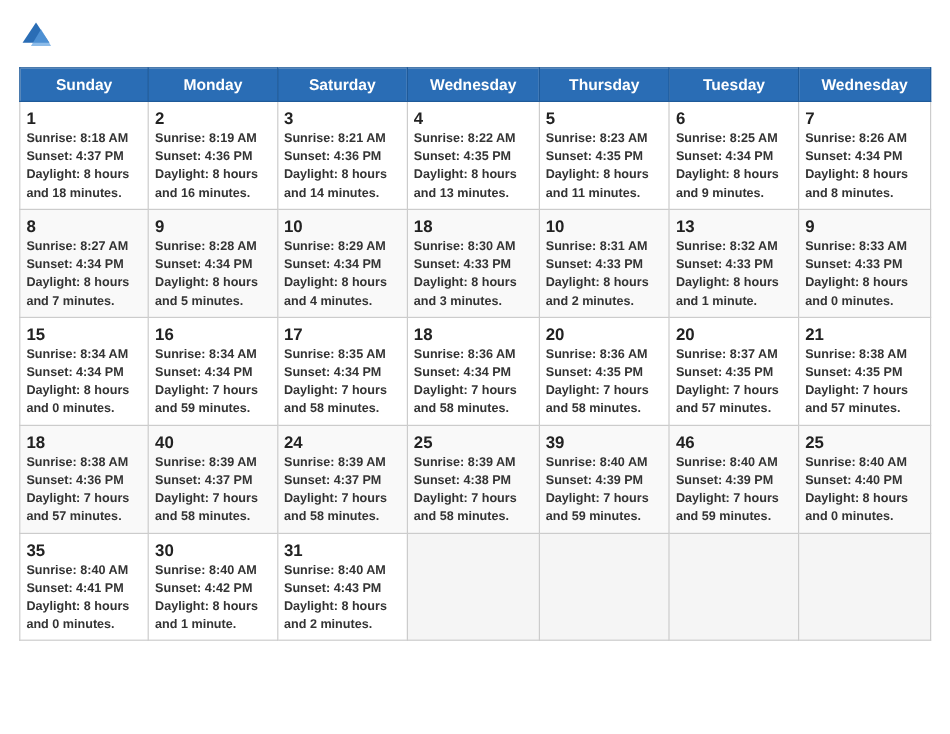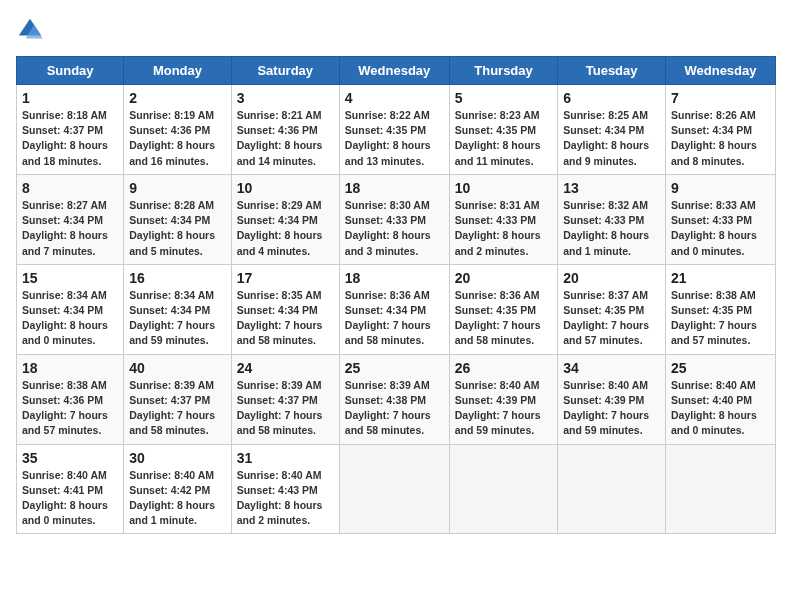--- a/index.html
+++ b/index.html
@@ -324,29 +324,29 @@
       </td>
         <td>
         <span class="day-num">25</span>
         <div class="day-info">
           Sunrise: 8:39 AM<br>
           Sunset: 4:38 PM<br>
           Daylight: 7 hours and 58 minutes.
         </div>
       </td>
         <td>
-        <span class="day-num">26</span>
+        <span class="day-num">39</span>
         <div class="day-info">
           Sunrise: 8:40 AM<br>
           Sunset: 4:39 PM<br>
           Daylight: 7 hours and 59 minutes.
         </div>
       </td>
         <td>
-        <span class="day-num">34</span>
+        <span class="day-num">46</span>
         <div class="day-info">
           Sunrise: 8:40 AM<br>
           Sunset: 4:39 PM<br>
           Daylight: 7 hours and 59 minutes.
         </div>
       </td>
         <td>
         <span class="day-num">25</span>
         <div class="day-info">
           Sunrise: 8:40 AM<br>

